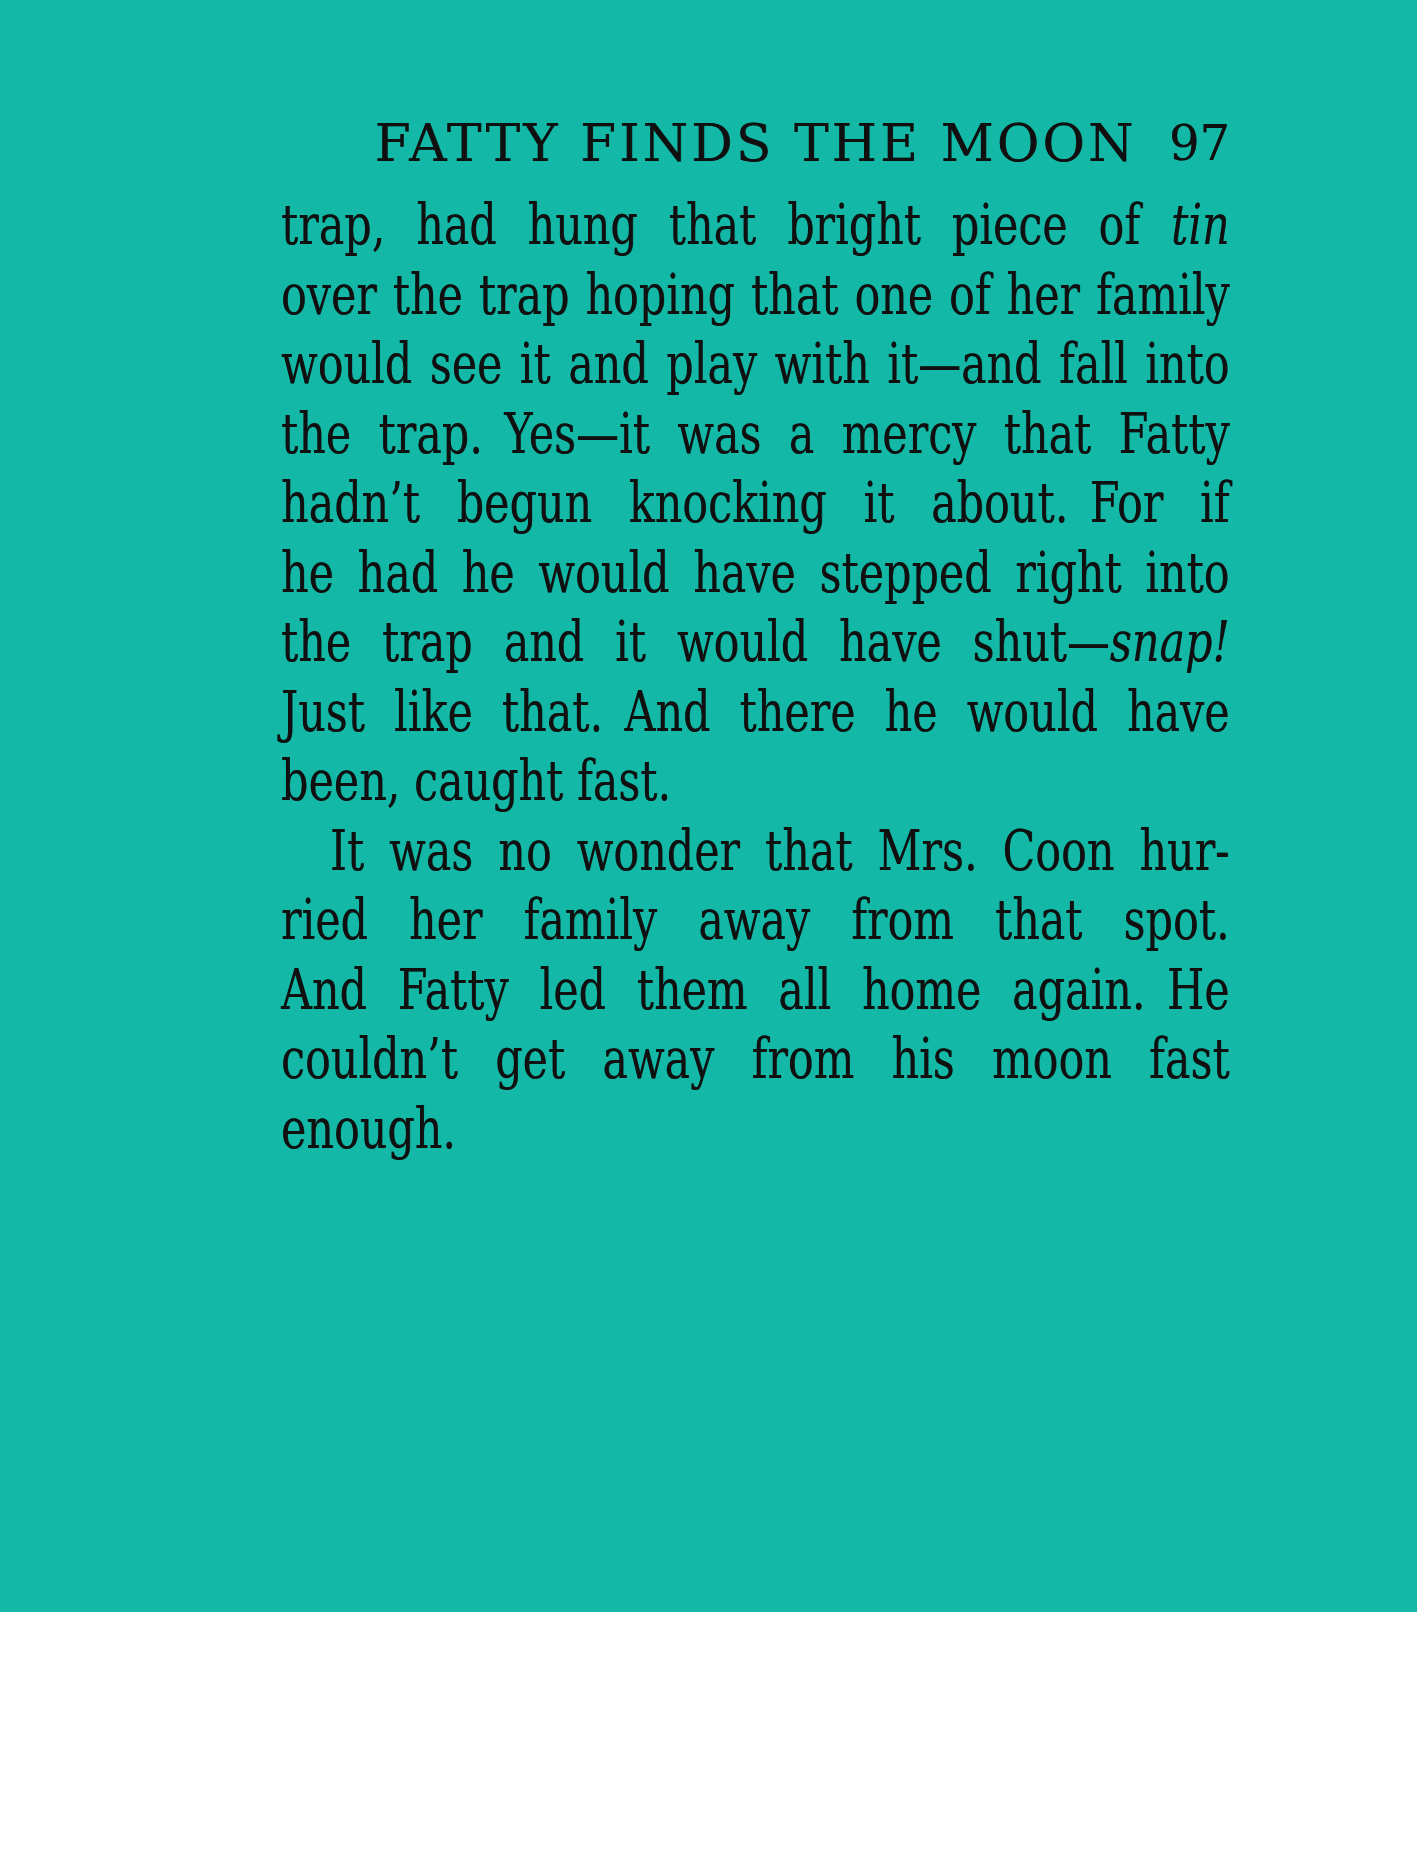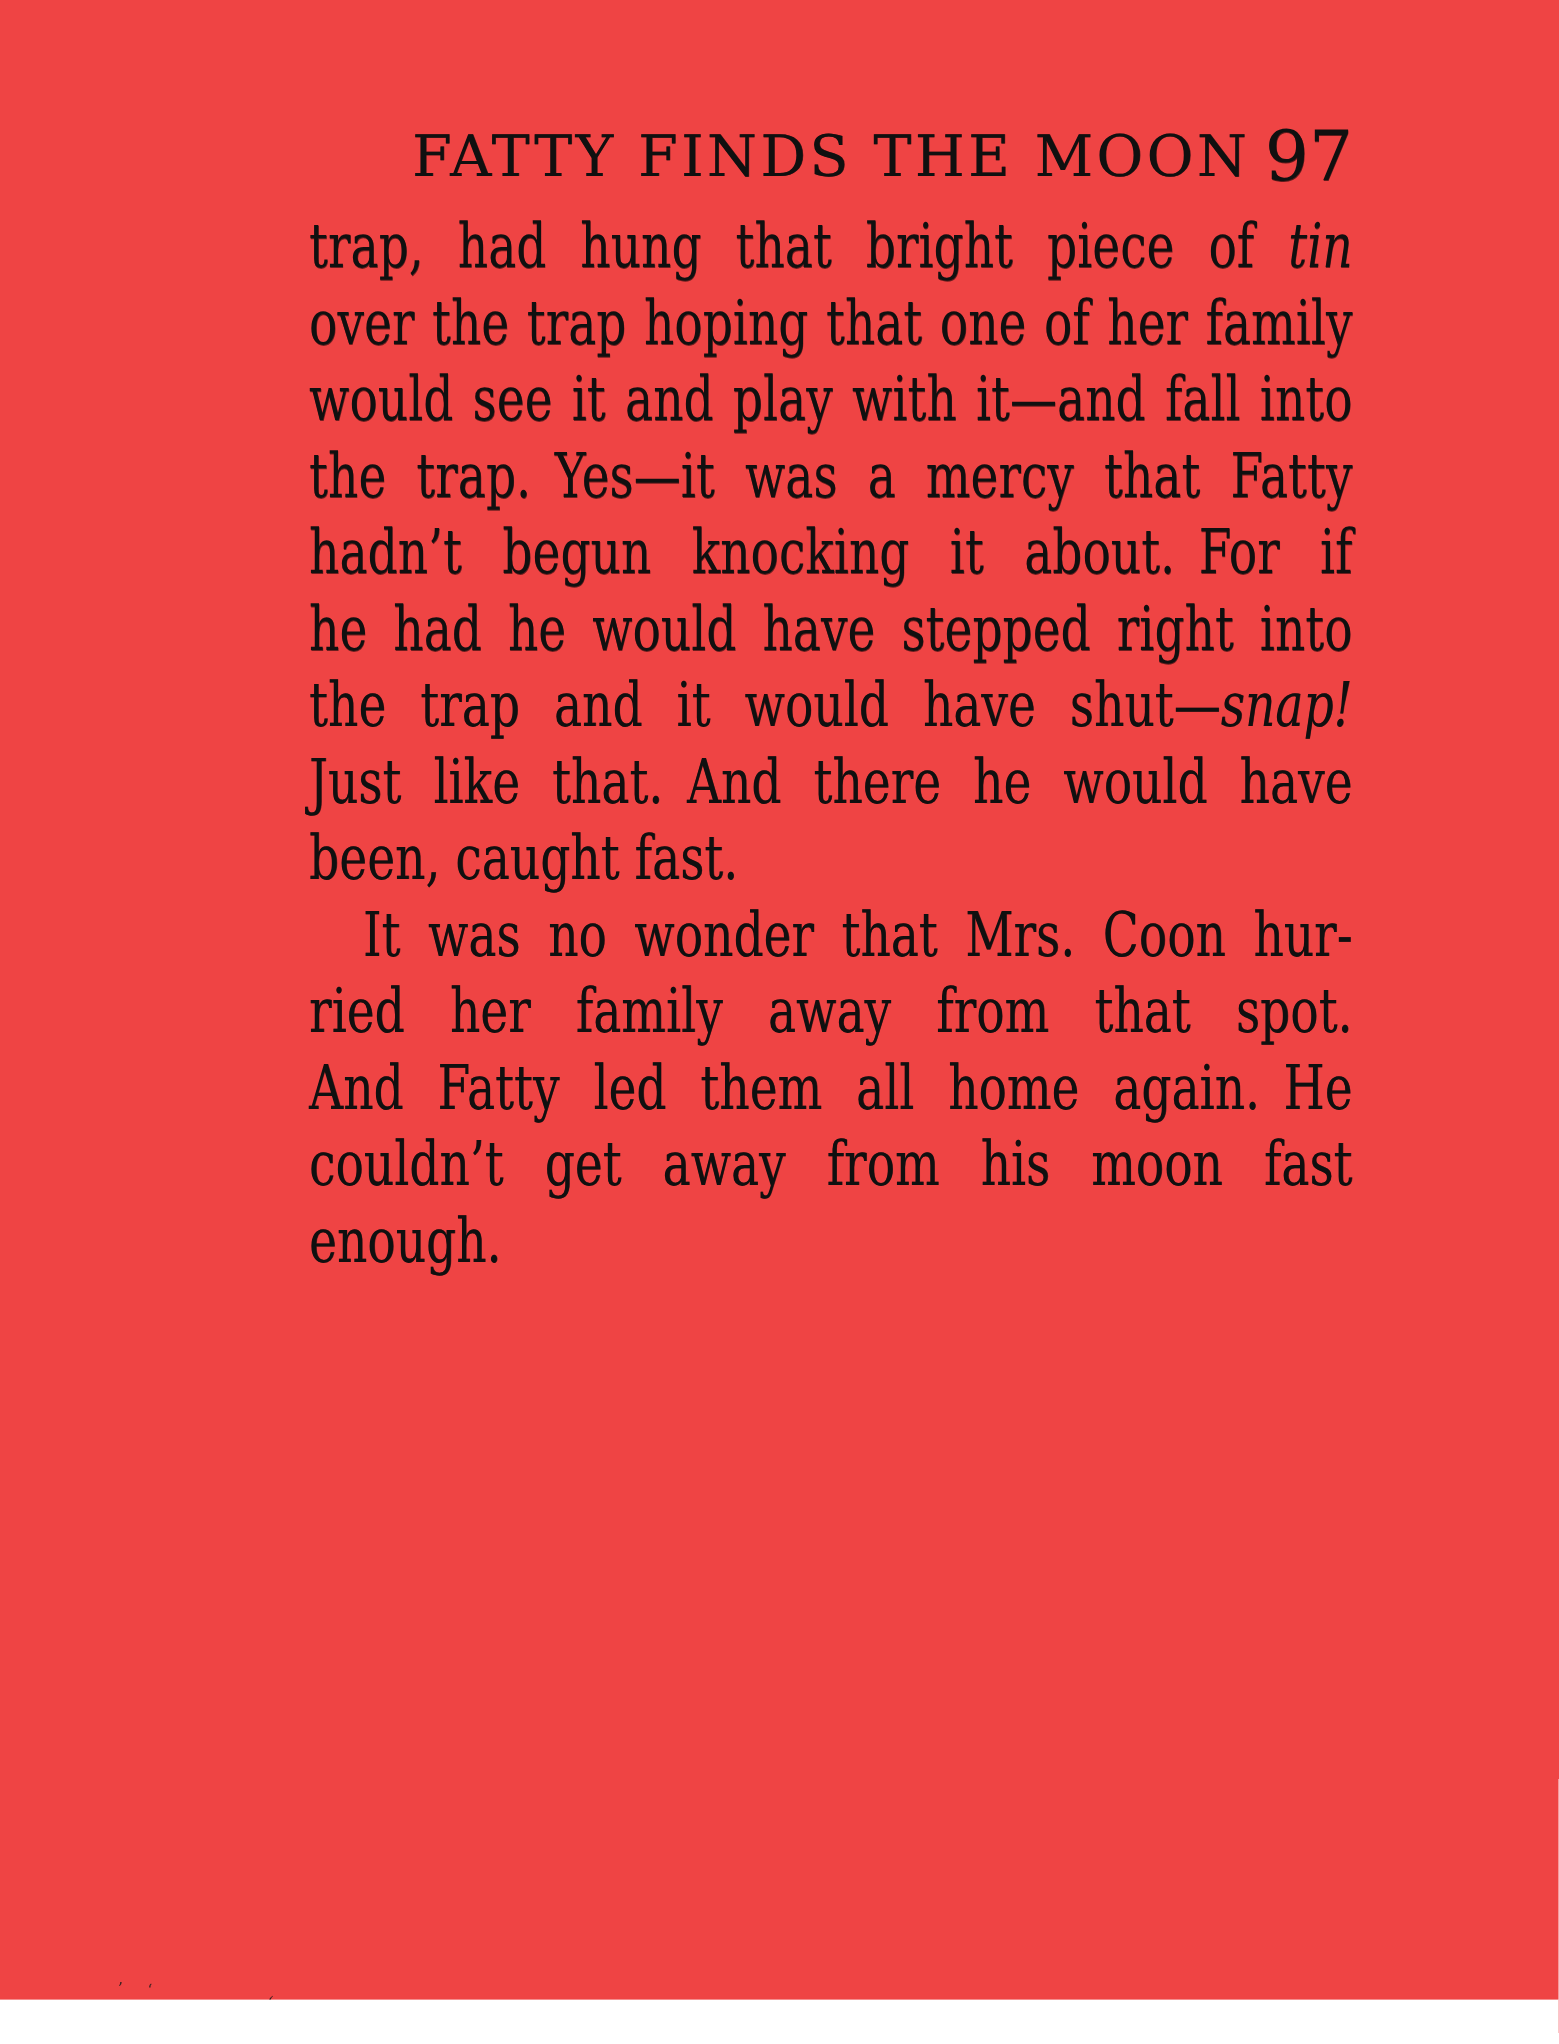--- a/index.html
+++ b/index.html
@@ -3,22 +3,22 @@
 <meta charset="utf-8">
 <style>
   html, body {
     margin: 0;
     padding: 0;
     background: #ffffff;
   }
   .page {
     position: relative;
     width: 1417px;
-    height: 1818px;
-    background: #ef4444;
+    height: 1612px;
+    background: #14b8a6;
     overflow: hidden;
     font-family: "DejaVu Serif", "Liberation Serif", serif;
     color: #101010;
   }
   .page-header {
     position: absolute;
     left: 281px;
     top: 114px;
     width: 949px;
     height: 58px;
@@ -28,21 +28,21 @@
     font-size: 52px;
     line-height: 58px;
     letter-spacing: 3px;
     white-space: nowrap;
     text-shadow: 0.4px 0.4px 0.5px rgba(0,0,0,0.6);
   }
   .page-number {
     position: absolute;
     right: 0;
     top: 0;
-    font-size: 63px;
+    font-size: 48px;
     line-height: 58px;
     text-shadow: 0.4px 0.4px 0.5px rgba(0,0,0,0.6);
   }
   .text-block {
     position: absolute;
     left: 281px;
     top: 190px;
     width: 1240px;
     transform: scaleX(0.765);
     transform-origin: 0 0;

